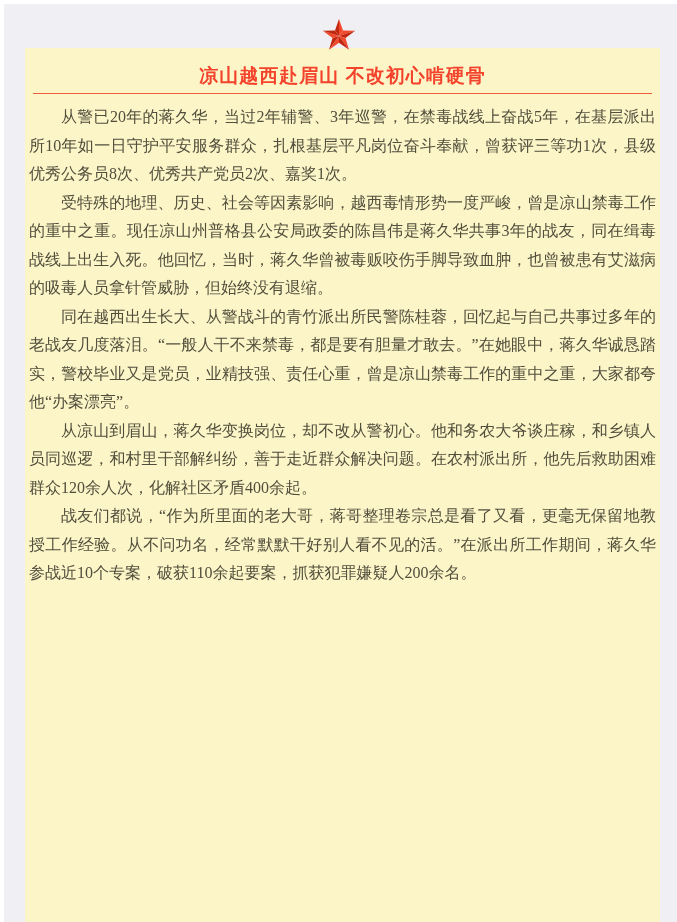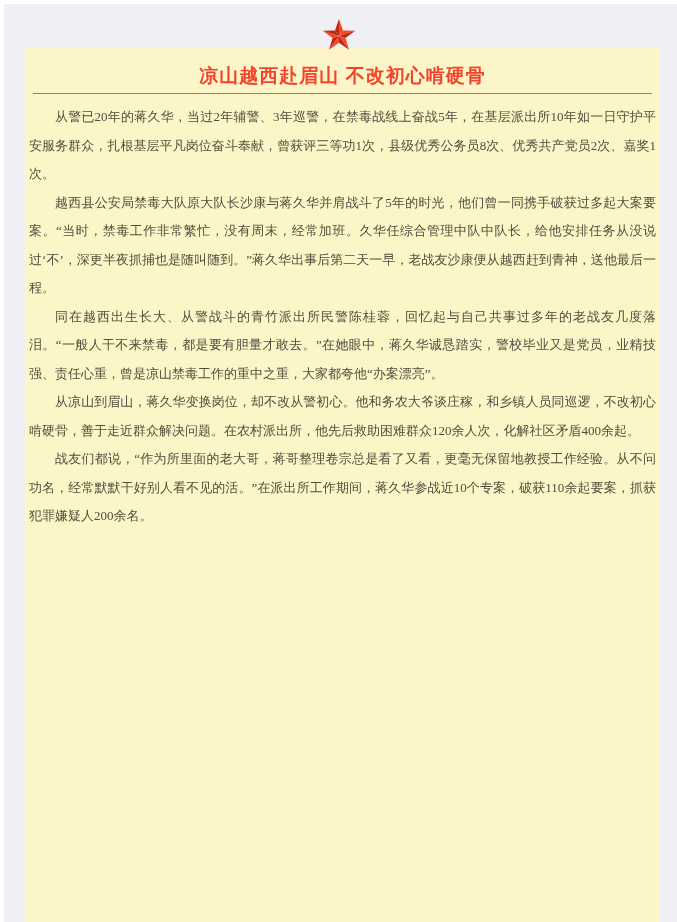--- a/index.html
+++ b/index.html
@@ -51,21 +51,21 @@
     margin: 5px 8px 0 8px;
     border: none;
     border-top: 1px solid #ef5b3b;
     height: 0;
   }
 
   .body-text {
     margin-top: 9px;
     padding: 0 4px;
     color: #514e3c;
-    font-size: 13px;
+    font-size: 16px;
     line-height: 28.5px;
     text-align: justify;
   }
   .body-text p {
     text-indent: 2em;
     margin: 0;
   }
 </style>
 </head>
 <body>
@@ -87,18 +87,18 @@
     <polygon class="facet-light" points="2.4,34.5 31,56.2 50,50"></polygon>
     <polygon class="facet-dark" points="2.4,34.5 38.2,33.8 50,50"></polygon>
   </svg>
 </div>
 
 <div class="card">
   <h1 class="title">凉山越西赴眉山 不改初心啃硬骨</h1>
   <div class="divider"></div>
   <div class="body-text">
     <p>从警已20年的蒋久华，当过2年辅警、3年巡警，在禁毒战线上奋战5年，在基层派出所10年如一日守护平安服务群众，扎根基层平凡岗位奋斗奉献，曾获评三等功1次，县级优秀公务员8次、优秀共产党员2次、嘉奖1次。</p>
-    <p>越西县公安局禁毒大队原大队长沙康与蒋久华并肩战斗了5年的时光，他们曾一同携手破获过多起大案要案。“当时，禁毒工作非常繁忙，没有周末，经常加班。久华任综合管理中队中队长，给他安排任务从没说过‘不’，深更半夜抓捕也是随叫随到。”蒋久华出事后第二天一早，老战友沙康便从越西赶到青神，送他最后一程。</p>
+    <p>受特殊的地理、历史、社会等因素影响，越西毒情形势一度严峻，曾是凉山禁毒工作的重中之重。现任凉山州普格县公安局政委的陈昌伟是蒋久华共事3年的战友，同在缉毒战线上出生入死。他回忆，当时，蒋久华曾被毒贩咬伤手脚导致血肿，也曾被患有艾滋病的吸毒人员拿针管威胁，但始终没有退缩。</p>
     <p>同在越西出生长大、从警战斗的青竹派出所民警陈桂蓉，回忆起与自己共事过多年的老战友几度落泪。“一般人干不来禁毒，都是要有胆量才敢去。”在她眼中，蒋久华诚恳踏实，警校毕业又是党员，业精技强、责任心重，曾是凉山禁毒工作的重中之重，大家都夸他“办案漂亮”。</p>
-    <p>从凉山到眉山，蒋久华变换岗位，却不改从警初心。他和务农大爷谈庄稼，和乡镇人员同巡逻，不改初心啃硬骨，善于走近群众解决问题。在农村派出所，他先后救助困难群众120余人次，化解社区矛盾400余起。</p>
+    <p>从凉山到眉山，蒋久华变换岗位，却不改从警初心。他和务农大爷谈庄稼，和乡镇人员同巡逻，和村里干部解纠纷，善于走近群众解决问题。在农村派出所，他先后救助困难群众120余人次，化解社区矛盾400余起。</p>
     <p>战友们都说，“作为所里面的老大哥，蒋哥整理卷宗总是看了又看，更毫无保留地教授工作经验。从不问功名，经常默默干好别人看不见的活。”在派出所工作期间，蒋久华参战近10个专案，破获110余起要案，抓获犯罪嫌疑人200余名。</p>
   </div>
 </div>
 
 </body></html>

